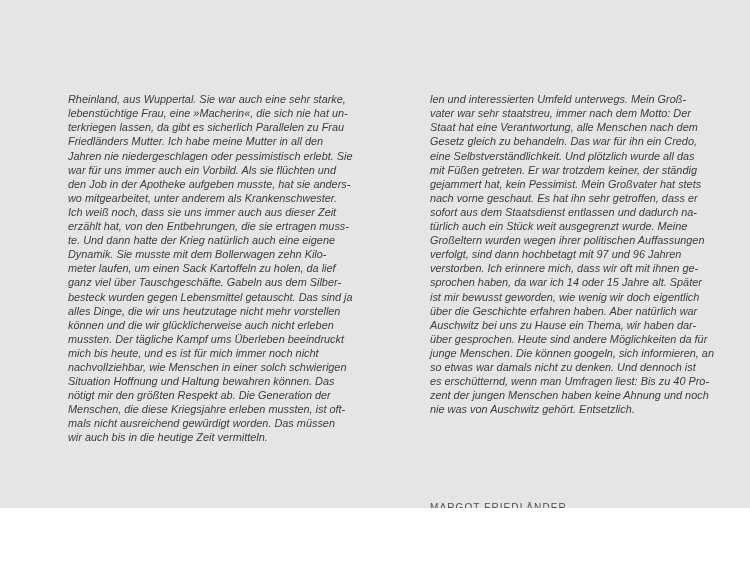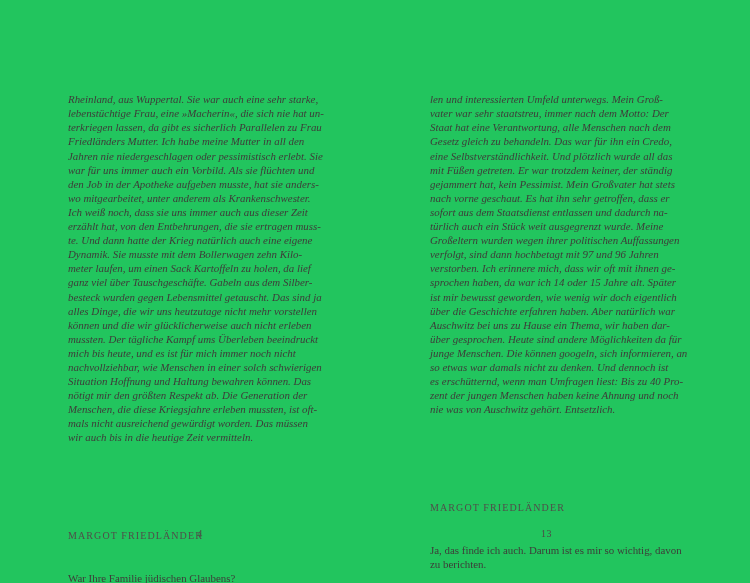--- a/index.html
+++ b/index.html
@@ -3,24 +3,24 @@
 <meta charset="utf-8">
 <style>
   html, body {
     margin: 0;
     padding: 0;
     background: #ffffff;
   }
   .spread {
     position: relative;
     width: 750px;
-    height: 583px;
-    background: #22c55e;
+    height: 508px;
+    background: #e5e5e5;
     overflow: hidden;
-    font-family: Liberation Serif, serif;
+    font-family: Liberation Sans, sans-serif;
     color: #3e3c39;
   }
   .col {
     position: absolute;
     top: 64px;
     font-size: 10.9px;
     line-height: 14.1px;
     white-space: pre;
   }
   .col-left  { left: 68px;  width: 264px; }

